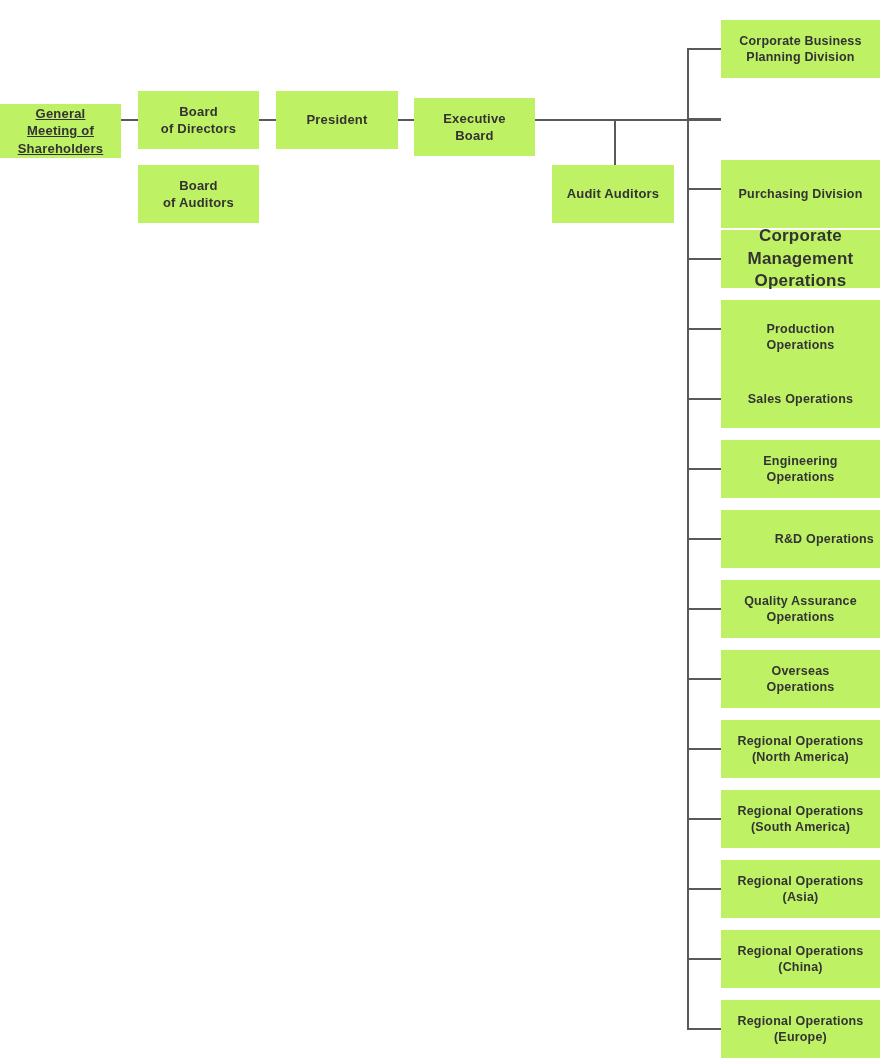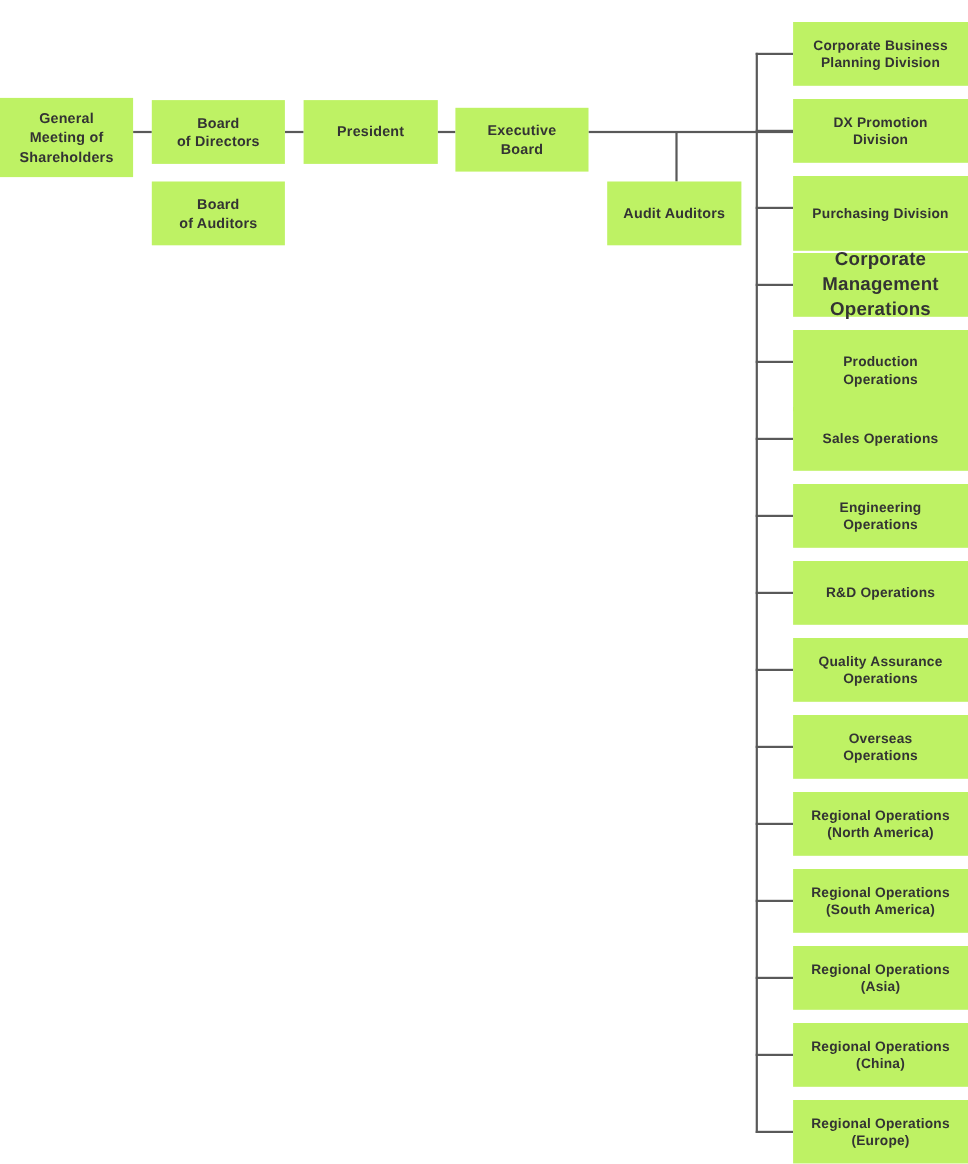--- a/index.html
+++ b/index.html
@@ -45,21 +45,21 @@
 </style>
 </head>
 <body>
 
 <div id="chart">
     <div class="line h" style="left: 121px; top: 119px; width: 17px; height: 2px;"></div>
     <div class="line h" style="left: 259px; top: 119px; width: 17px; height: 2px;"></div>
     <div class="line h" style="left: 398px; top: 119px; width: 16px; height: 2px;"></div>
     <div class="line h" style="left: 535px; top: 119px; width: 186px; height: 2px;"></div>
     <div class="line v" style="left: 614px; top: 120px; width: 2px; height: 45px;"></div>
-    <div class="node" style="left: 0px; top: 89px; width: 121px; height: 72px; font-size: 13px;">
+    <div class="node" style="left: 0px; top: 104px; width: 121px; height: 54px; font-size: 13px; text-decoration: underline;">
       <span>General<br>Meeting of<br>Shareholders</span>
     </div>
     <div class="node" style="left: 138px; top: 91px; width: 121px; height: 58px; font-size: 13px;">
       <span>Board<br>of Directors</span>
     </div>
     <div class="node" style="left: 276px; top: 91px; width: 122px; height: 58px; font-size: 13px;">
       <span>President</span>
     </div>
     <div class="node" style="left: 414px; top: 98px; width: 121px; height: 58px; font-size: 13px;">
       <span>Executive<br>Board</span>
@@ -69,23 +69,20 @@
     </div>
     <div class="node" style="left: 552px; top: 165px; width: 122px; height: 58px; font-size: 13px;">
       <span>Audit Auditors</span>
     </div>
     <div class="line v" style="left: 687px; top: 48px; width: 2px; height: 982px;"></div>
     <div class="line h" style="left: 687px; top: 48px; width: 34px; height: 2px;"></div>
     <div class="node" style="left: 721px; top: 20px; width: 159px; height: 58px; font-size: 12.5px;">
       <span>Corporate Business<br>Planning Division</span>
     </div>
     <div class="line h" style="left: 687px; top: 118px; width: 34px; height: 2px;"></div>
-    <div class="node" style="left: 721px; top: 90px; width: 159px; height: 58px; font-size: 12.5px;">
-      <span>DX Promotion<br>Division</span>
-    </div>
     <div class="line h" style="left: 687px; top: 188px; width: 34px; height: 2px;"></div>
     <div class="node" style="left: 721px; top: 160px; width: 159px; height: 68px; font-size: 12.5px;">
       <span>Purchasing Division</span>
     </div>
     <div class="line h" style="left: 687px; top: 258px; width: 34px; height: 2px;"></div>
     <div class="node" style="left: 721px; top: 230px; width: 159px; height: 58px; font-size: 17px;">
       <span>Corporate<br>Management<br>Operations</span>
     </div>
     <div class="line h" style="left: 687px; top: 328px; width: 34px; height: 2px;"></div>
     <div class="node" style="left: 721px; top: 300px; width: 159px; height: 74px; font-size: 12.5px;">
@@ -93,21 +90,21 @@
     </div>
     <div class="line h" style="left: 687px; top: 398px; width: 34px; height: 2px;"></div>
     <div class="node" style="left: 721px; top: 370px; width: 159px; height: 58px; font-size: 12.5px;">
       <span>Sales Operations</span>
     </div>
     <div class="line h" style="left: 687px; top: 468px; width: 34px; height: 2px;"></div>
     <div class="node" style="left: 721px; top: 440px; width: 159px; height: 58px; font-size: 12.5px;">
       <span>Engineering<br>Operations</span>
     </div>
     <div class="line h" style="left: 687px; top: 538px; width: 34px; height: 2px;"></div>
-    <div class="node" style="left: 721px; top: 510px; width: 159px; height: 58px; font-size: 12.5px;">
+    <div class="node" style="left: 721px; top: 510px; width: 159px; height: 58px; font-size: 12.5px; justify-content: flex-end;">
       <span>R&amp;D Operations</span>
     </div>
     <div class="line h" style="left: 687px; top: 608px; width: 34px; height: 2px;"></div>
     <div class="node" style="left: 721px; top: 580px; width: 159px; height: 58px; font-size: 12.5px;">
       <span>Quality Assurance<br>Operations</span>
     </div>
     <div class="line h" style="left: 687px; top: 678px; width: 34px; height: 2px;"></div>
     <div class="node" style="left: 721px; top: 650px; width: 159px; height: 58px; font-size: 12.5px;">
       <span>Overseas<br>Operations</span>
     </div>

